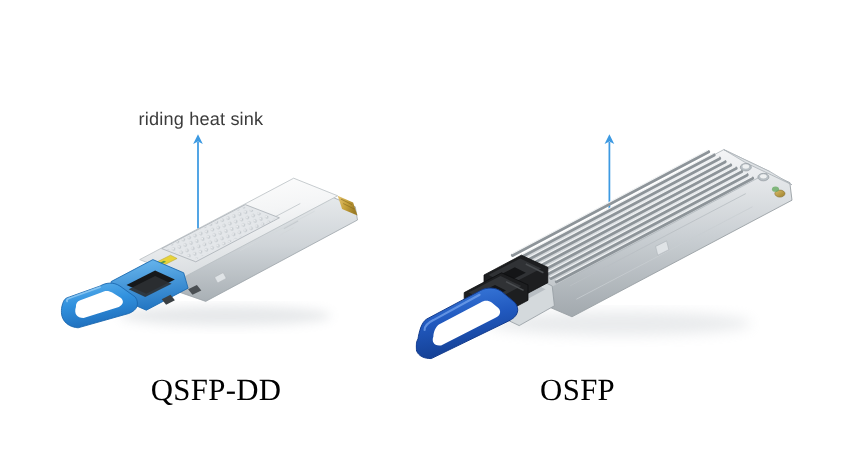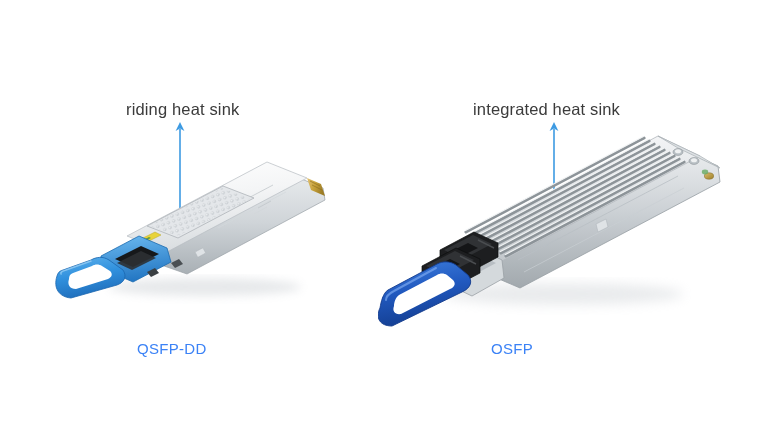--- a/index.html
+++ b/index.html
@@ -30,23 +30,23 @@
   }
   #label-riding   { left: 126px; top: 100px; }
   #label-integrated { left: 473px; top: 100px; }
 
   
   .callout-arrow { position: absolute; }
 
   
   .caption {
     position: absolute;
-    font-family: Liberation Sans, sans-serif;
-    font-size: 15px;
-    color: #3b82f6;
+    font-family: Liberation Serif, serif;
+    font-size: 28px;
+    color: #000000;
     white-space: nowrap;
     letter-spacing: 0.3px;
   }
   #caption-qsfpdd { left: 137px; top: 340px; }
   #caption-osfp   { left: 459px; top: 340px; margin-left: 32px; }
 
   
   .product-art { position: absolute; }
   #art-qsfpdd { left: 55px;  top: 160px; width: 275px; height: 160px; }
   #art-osfp   { left: 378px; top: 132px; width: 350px; height: 195px; }
@@ -60,21 +60,20 @@
 
   <div class="callout-label" id="label-riding">riding heat sink</div>
 
   <div class="callout-arrow" style="left:172px; top:120px; width:16px; height:88px;">
     <svg viewBox="0 0 16 88" width="16" height="88" aria-hidden="true">
       <line x1="8" y1="88" x2="8" y2="9" stroke="#3d9ae2" stroke-width="1.6"></line>
       <path d="M8 2 L12.4 11 L8 8.6 L3.6 11 Z" fill="#3d9ae2"></path>
     </svg>
   </div>
 
-  <div class="callout-label" id="label-integrated">integrated heat sink</div>
 
   <div class="callout-arrow" style="left:546px; top:120px; width:16px; height:78px;">
     <svg viewBox="0 0 16 78" width="16" height="78" aria-hidden="true">
       <line x1="8" y1="78" x2="8" y2="9" stroke="#3d9ae2" stroke-width="1.6"></line>
       <path d="M8 2 L12.4 11 L8 8.6 L3.6 11 Z" fill="#3d9ae2"></path>
     </svg>
   </div>
 
   <div class="product-art" id="art-qsfpdd">
     <svg viewBox="0 0 275 160" aria-hidden="true">

